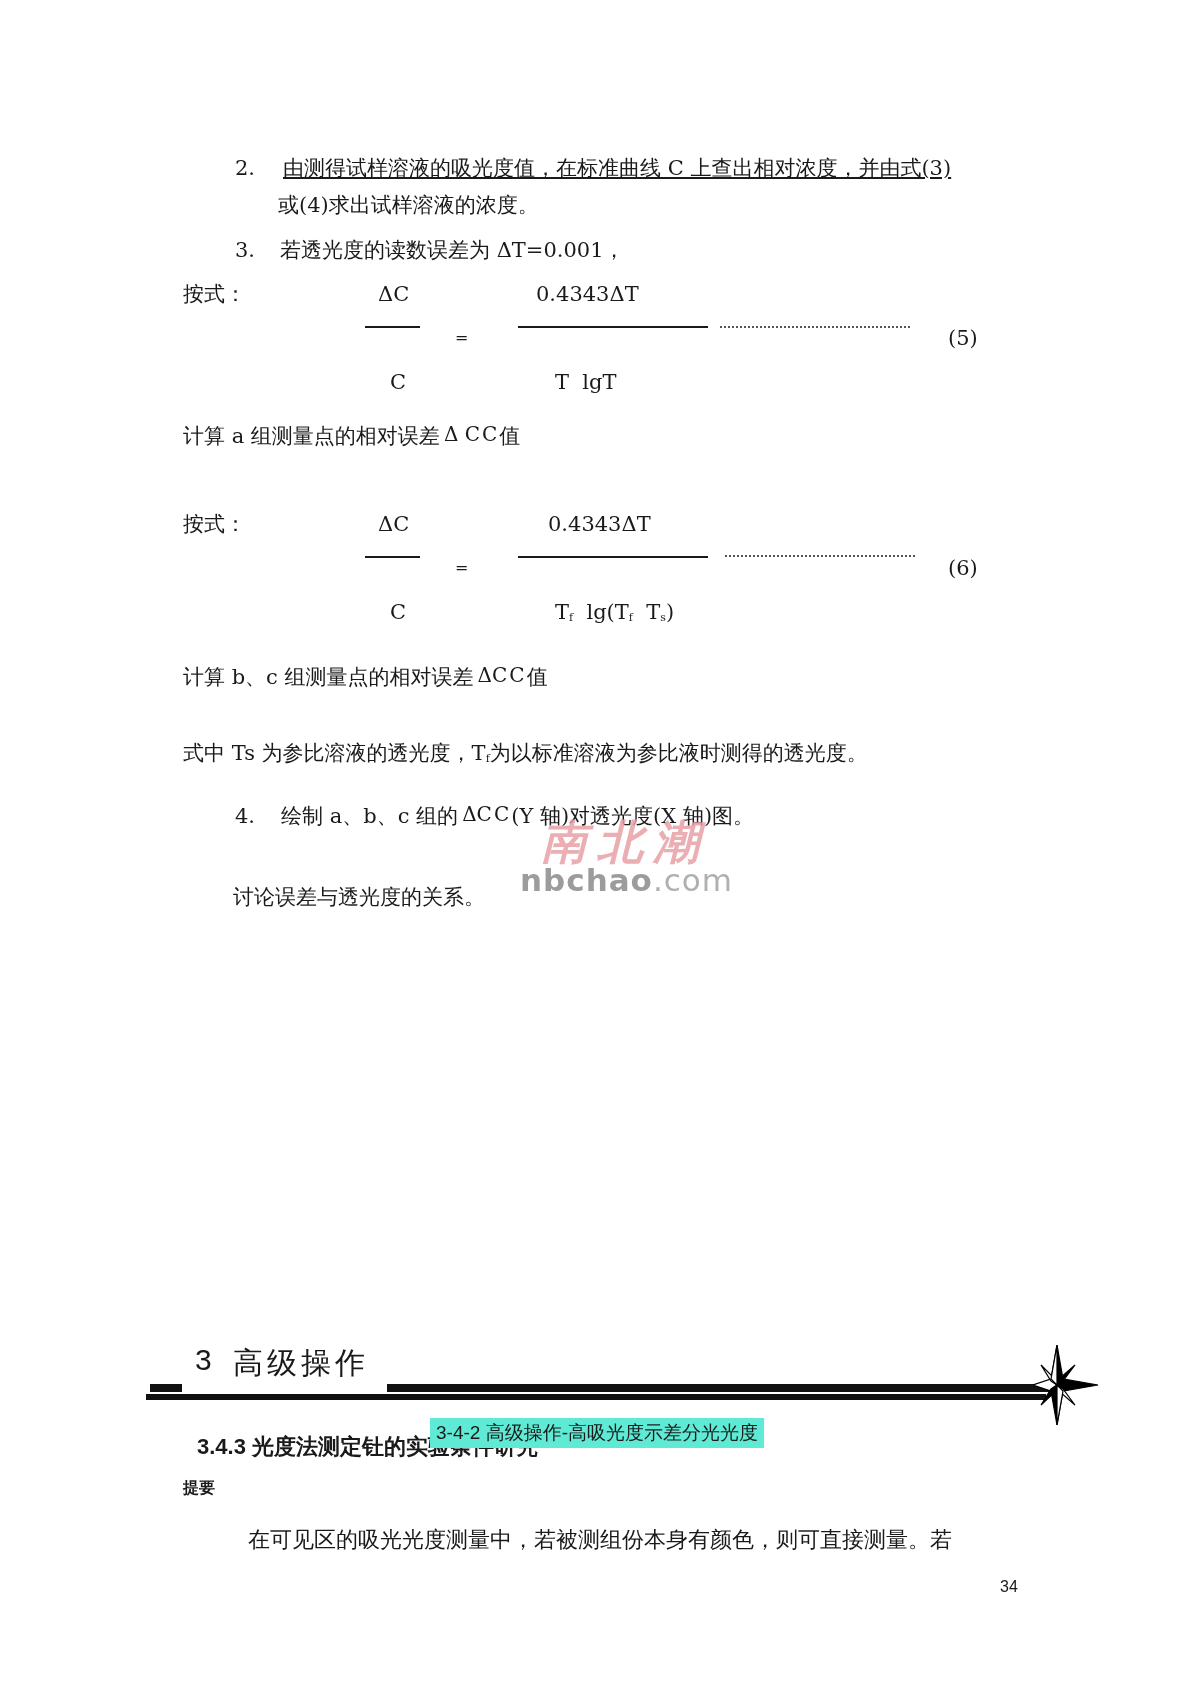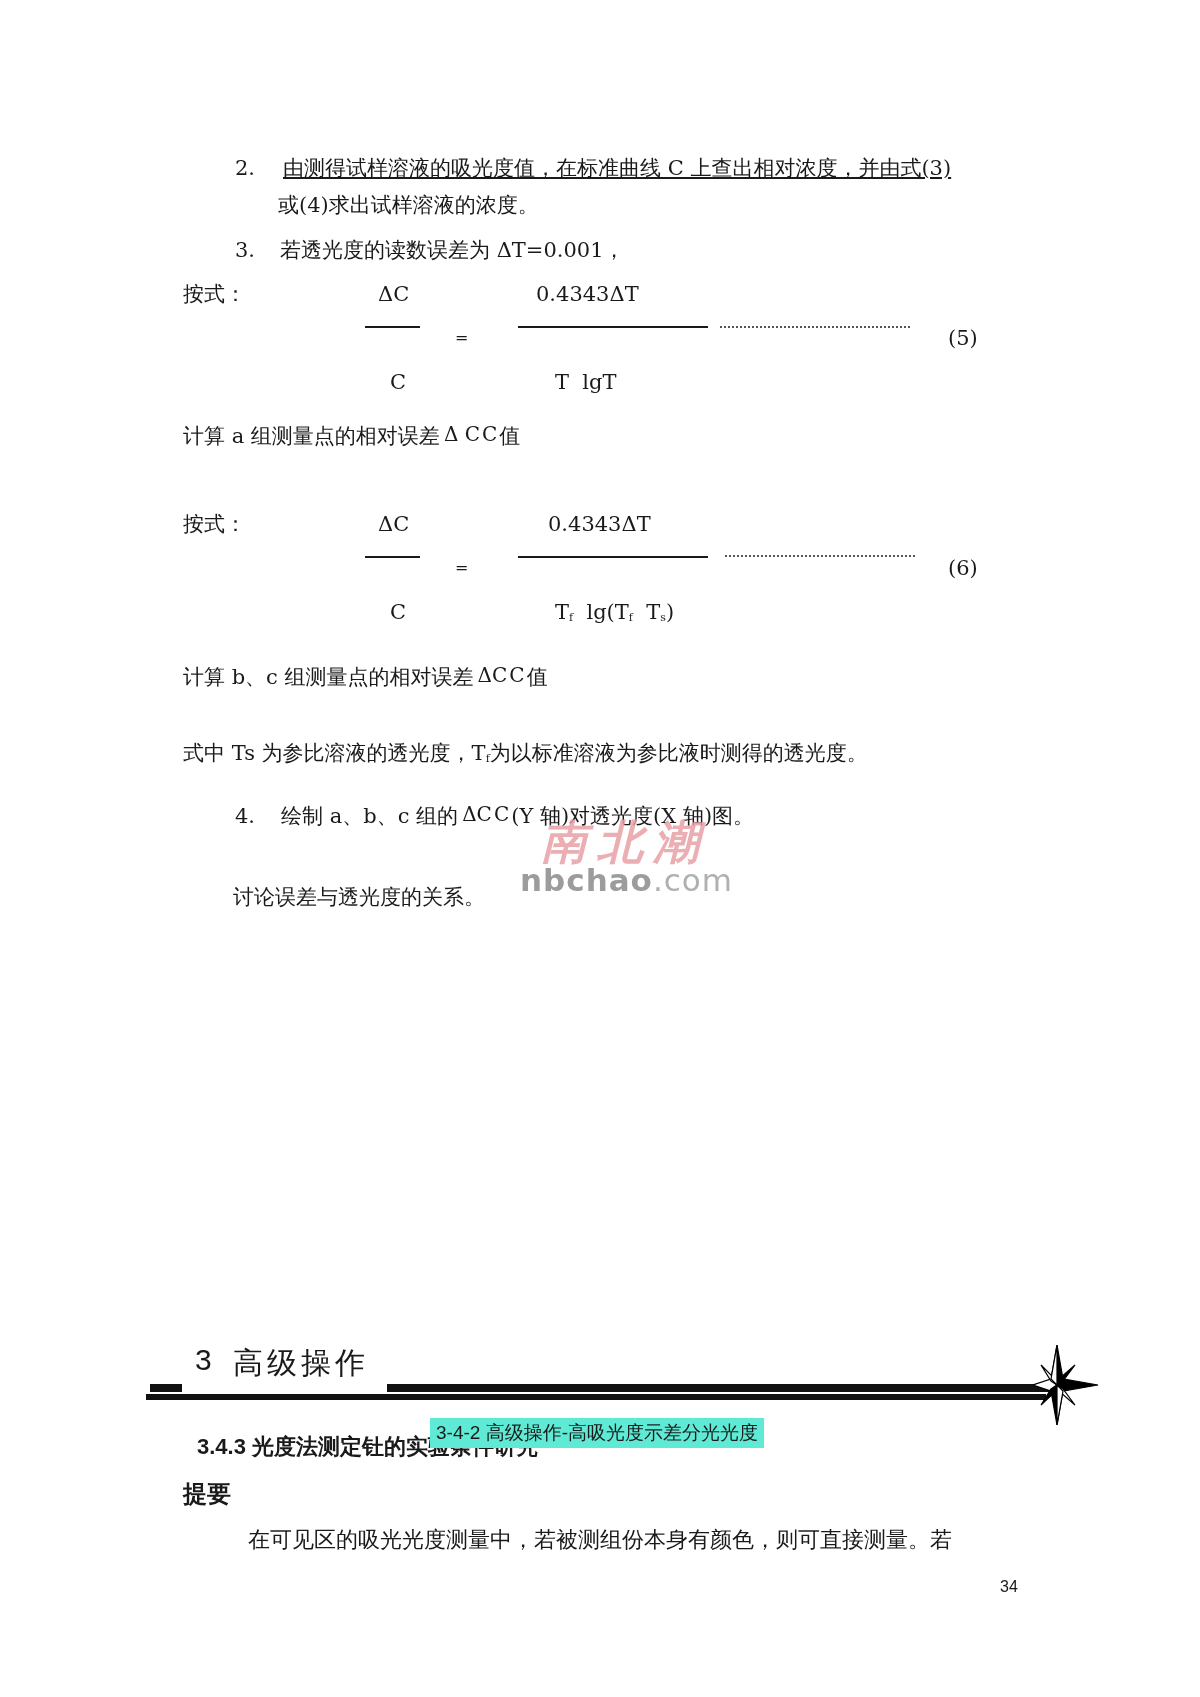--- a/index.html
+++ b/index.html
@@ -112,16 +112,16 @@
       <polygon points="42,60 27,47 24,40 30,44" fill="#fff"></polygon>
       <polygon points="24,0 24,40 18,34" fill="#fff"></polygon>
       <polygon points="24,80 24,40 30,46" fill="#fff"></polygon>
     </g>
   </svg>
 </div>
 
 <div class="abs sans" style="left:197px;top:1432px;font-size:22px;font-weight:bold;">3.4.3 光度法测定钍的实验条件研究</div>
 <div class="abs sans" style="left:430px;top:1418px;font-size:19px;background:#5eead4;padding:2px 6px;">3-4-2  高级操作-高吸光度示差分光光度</div>
 
-<div class="abs sans" style="left:183px;top:1478px;font-size:24px;font-weight:bold;">提要</div>
+<div class="abs sans" style="left:183px;top:1478px;font-size:16px;font-weight:bold;">提要</div>
 <div class="abs sans" style="left:248px;top:1525px;font-size:22px;">在可见区的吸光光度测量中，若被测组份本身有颜色，则可直接测量。若</div>
 
 <div class="abs sans" style="left:1000px;top:1578px;font-size:16px;">34</div>
 
 </body></html>

